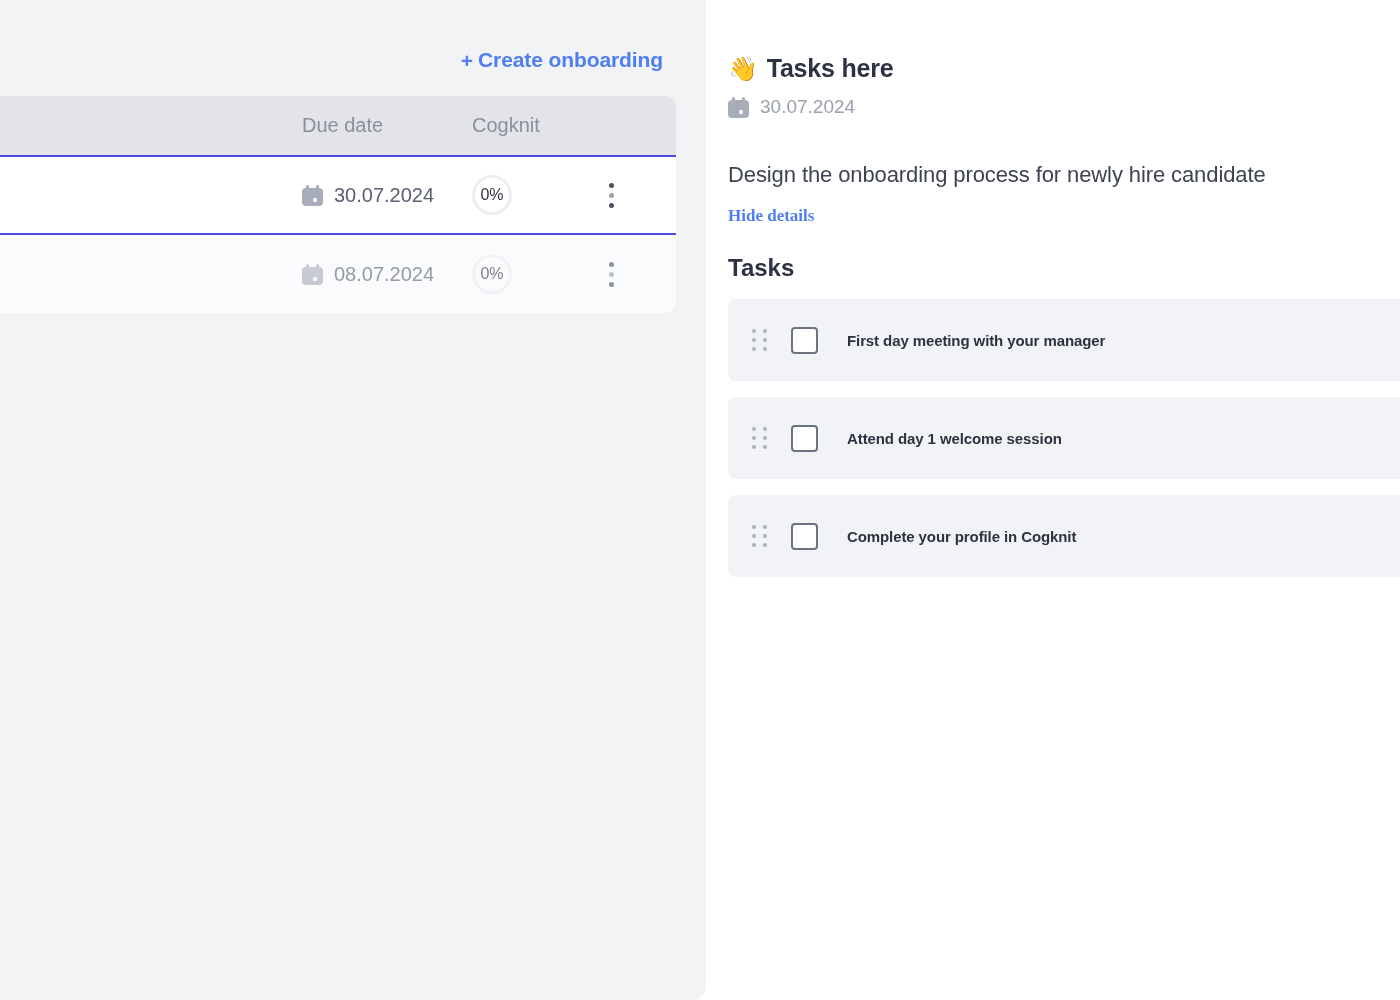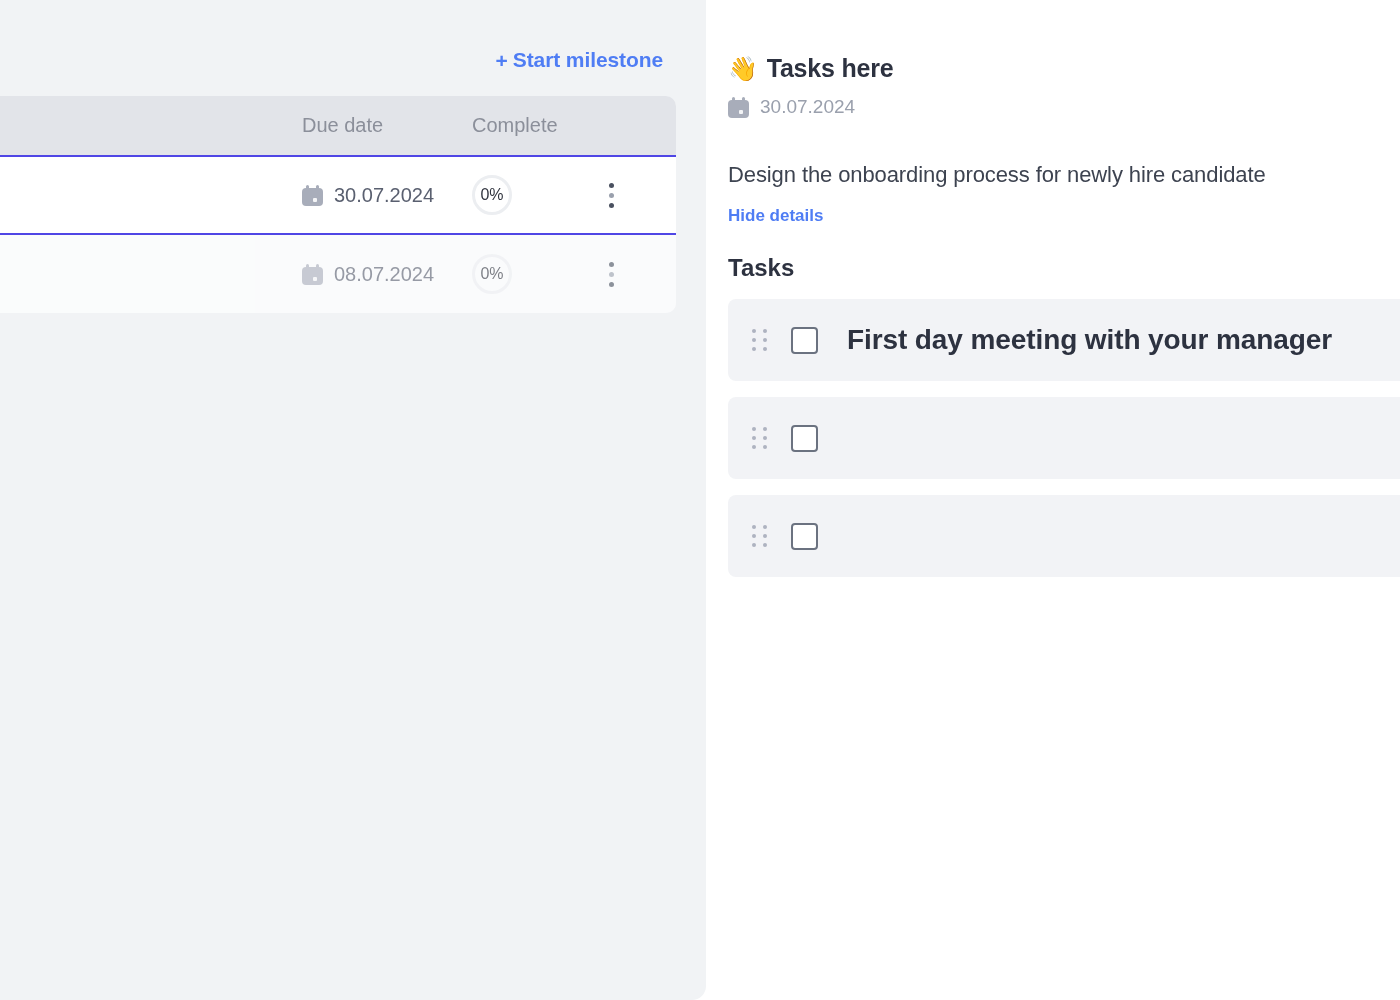--- a/index.html
+++ b/index.html
@@ -220,20 +220,21 @@
     white-space: nowrap;
   }
 
   .rp-hide {
     margin-top: 18px;
     font-size: 17px;
     font-weight: bold;
     color: #4f7df4;
     cursor: pointer;
     display: inline-block;
+    font-family: Liberation Serif, serif;
   }
 
   .rp-tasks-label {
     margin-top: 28px;
     font-size: 24px;
     font-weight: bold;
     color: #2d3240;
   }
 
   .task-list { margin-top: 17px; }
@@ -270,47 +271,47 @@
     border: 2px solid #6b7280;
     border-radius: 4px;
     background: #ffffff;
     margin-left: 24px;
     flex: 0 0 27px;
     cursor: pointer;
   }
 
   .task-label {
     margin-left: 29px;
-    font-size: 28px;
+    font-size: 15px;
     font-weight: bold;
     color: #2d3240;
     letter-spacing: -0.1px;
     white-space: nowrap;
   }
 </style>
 </head>
 <body>
 
 <div id="app">
 
   <div class="left-panel">
 
     <div class="create-milestone-row">
       <button class="create-milestone-btn">
         <span class="plus-glyph">+</span>
-        <span>Start milestone</span>
+        <span>Create onboarding</span>
       </button>
     </div>
 
     <div class="milestone-table">
 
       <div class="mt-header">
         <div class="col col-name"></div>
         <div class="col col-due">Due date</div>
-        <div class="col col-prog">Complete</div>
+        <div class="col col-prog">Cogknit</div>
         <div class="col col-kebab"></div>
       </div>
 
       <div class="mt-row selected">
         <div class="col col-name"></div>
         <div class="col col-due">
           <span class="due-cell">
             <span class="cal-icon">
               <span class="cal-tab l"></span>
                 <span class="cal-tab r"></span>
@@ -402,31 +403,33 @@
         <div class="task-row">
           <span class="drag-handle">
             <i></i>
               <i></i>
               <i></i>
               <i></i>
               <i></i>
               <i></i>
           </span>
           <span class="task-checkbox"></span>
+          <span class="task-label">Attend day 1 welcome session</span>
         </div>
 
         <div class="task-row">
           <span class="drag-handle">
             <i></i>
               <i></i>
               <i></i>
               <i></i>
               <i></i>
               <i></i>
           </span>
           <span class="task-checkbox"></span>
+          <span class="task-label">Complete your profile in Cogknit</span>
         </div>
 
       </div>
     </div>
   </div>
 
 </div>
 
 </body></html>

